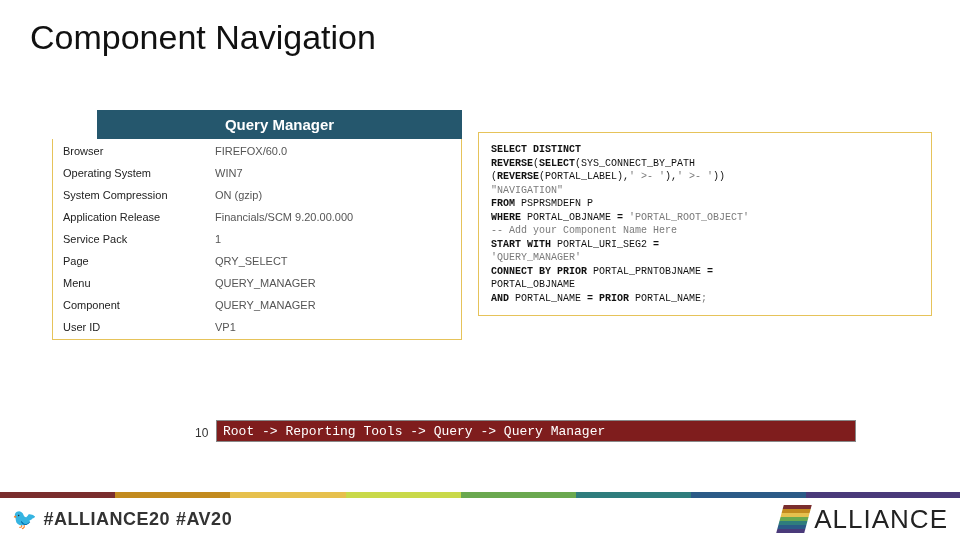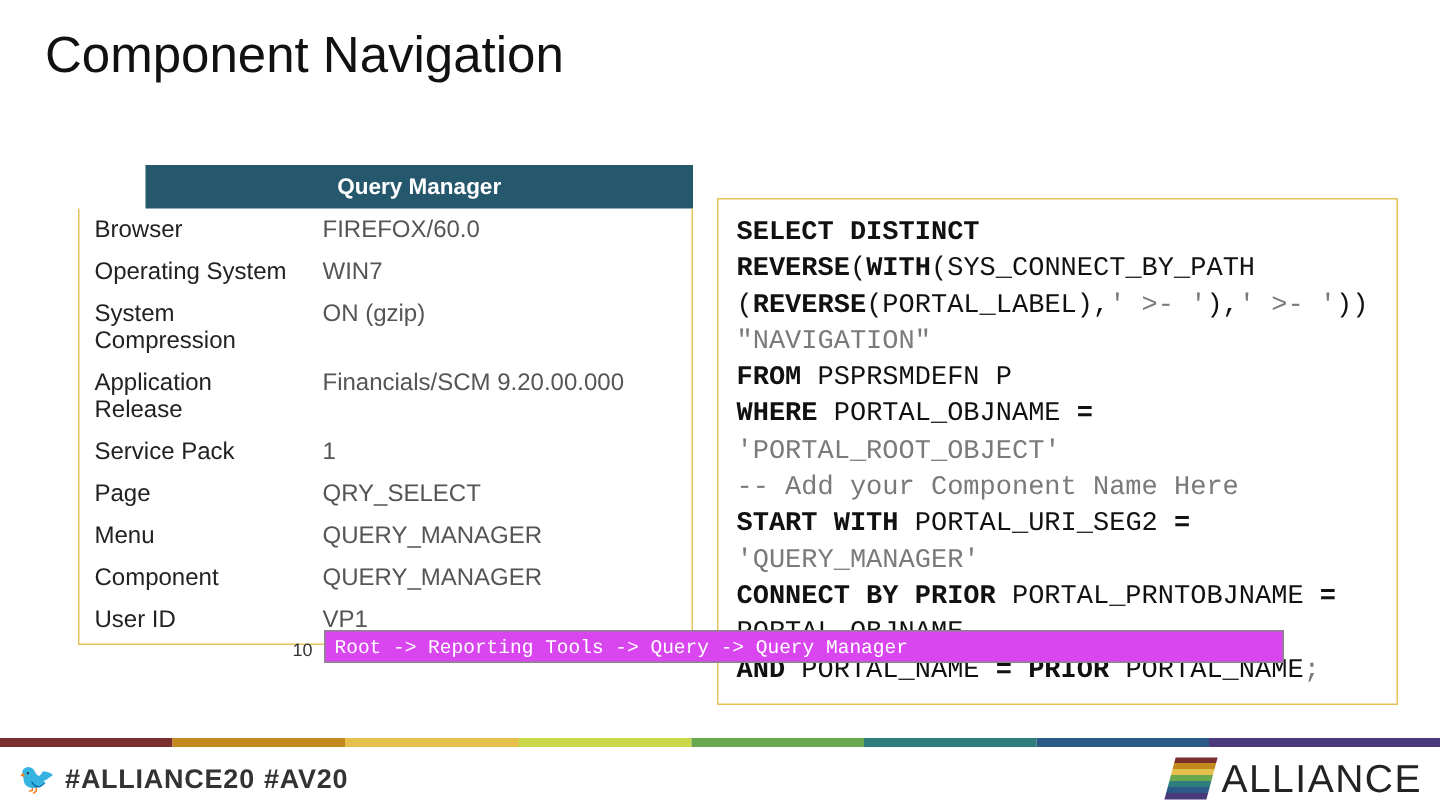--- a/index.html
+++ b/index.html
@@ -1,29 +1,29 @@
 <!DOCTYPE html>
 <html><head>
 <meta charset="utf-8">
 <style>
   * { box-sizing: border-box; margin: 0; padding: 0; }
   html, body { width: 960px; height: 540px; background: #fff; font-family: Arial, sans-serif; overflow: hidden; }
   .slide { position: relative; width: 960px; height: 540px; }
   .title { position: absolute; top: 18px; left: 30px; font-size: 34px; font-weight: 400; color: #111; font-family: "Segoe UI", Arial, sans-serif; }
   .left-panel { position: absolute; top: 110px; left: 52px; width: 410px; }
   .banner { background: #25576d; color: #fff; text-align: center; font-weight: bold; font-size: 15px; padding: 6px 0; margin-left: 45px; }
-  .info-table { border: 1px solid #e6c35a; border-top: none; width: 100%; font-size: 16px; color: #222; }
+  .info-table { border: 1px solid #e6c35a; border-top: none; width: 100%; font-size: 11px; color: #222; }
   .info-table td { padding: 4px 8px; vertical-align: top; }
   .info-table td.label { width: 150px; color: #222; }
   .info-table td.val { color: #555; filter: blur(0.3px); }
-  .code-panel { position: absolute; top: 132px; left: 478px; width: 454px; border: 1px solid #e6c35a; padding: 10px 12px; font-family: "Courier New", monospace; font-size: 18px; line-height: 1.35; color: #111; }
+  .code-panel { position: absolute; top: 132px; left: 478px; width: 454px; border: 1px solid #e6c35a; padding: 10px 12px; font-family: "Courier New", monospace; font-size: 10px; line-height: 1.35; color: #111; }
   .code-panel b { font-weight: bold; }
   .code-panel .gray { color: #7a7a7a; }
   .row-num { position: absolute; top: 426px; left: 195px; font-size: 12px; color: #333; font-family: Arial, sans-serif; }
-  .nav-result { position: absolute; top: 420px; left: 216px; width: 640px; height: 22px; background: #d946ef; color: #fff; font-family: "Courier New", monospace; font-size: 13px; padding: 3px 6px; border: 1px solid #888; white-space: nowrap; overflow: hidden; }
+  .nav-result { position: absolute; top: 420px; left: 216px; width: 640px; height: 22px; background: #7f1d1d; color: #fff; font-family: "Courier New", monospace; font-size: 13px; padding: 3px 6px; border: 1px solid #888; white-space: nowrap; overflow: hidden; }
   .footer { position: absolute; bottom: 0; left: 0; width: 960px; height: 48px; }
   .stripe { width: 960px; height: 6px; display: flex; }
   .stripe div { height: 6px; }
   .s1 { background: #7a2e2e; width: 12%; }
   .s2 { background: #c28a1e; width: 12%; }
   .s3 { background: #e6c04d; width: 12%; }
   .s4 { background: #c9d94a; width: 12%; }
   .s5 { background: #6aa84f; width: 12%; }
   .s6 { background: #2f7d7d; width: 12%; }
   .s7 { background: #2b5a87; width: 12%; }
@@ -79,21 +79,21 @@
           <tr>
             <td class="label">User ID</td>
             <td class="val">VP1</td>
           </tr>
         </tbody>
     </table>
   </div>
 
   <div class="code-panel">
     <div><b>SELECT DISTINCT</b></div>
-    <div><b>REVERSE</b><span>(</span><b>WITH</b><span>(SYS_CONNECT_BY_PATH</span></div>
+    <div><b>REVERSE</b><span>(</span><b>SELECT</b><span>(SYS_CONNECT_BY_PATH</span></div>
     <div><span>(</span><b>REVERSE</b><span>(PORTAL_LABEL),</span><span class="gray">' &gt;- '</span><span>),</span><span class="gray">' &gt;- '</span><span>))</span></div>
     <div><span class="gray">"NAVIGATION"</span></div>
     <div><b>FROM</b><span> PSPRSMDEFN P</span></div>
     <div><b>WHERE</b><span> PORTAL_OBJNAME </span><b>=</b><span class="gray"> 'PORTAL_ROOT_OBJECT'</span></div>
     <div><span class="gray">-- Add your Component Name Here</span></div>
     <div><b>START WITH</b><span> PORTAL_URI_SEG2 </span><b>=</b></div>
     <div><span class="gray">'QUERY_MANAGER'</span></div>
     <div><b>CONNECT BY PRIOR</b><span> PORTAL_PRNTOBJNAME </span><b>=</b></div>
     <div><span>PORTAL_OBJNAME</span></div>
     <div><b>AND</b><span> PORTAL_NAME </span><b>= PRIOR</b><span> PORTAL_NAME</span><span class="gray">;</span></div>

